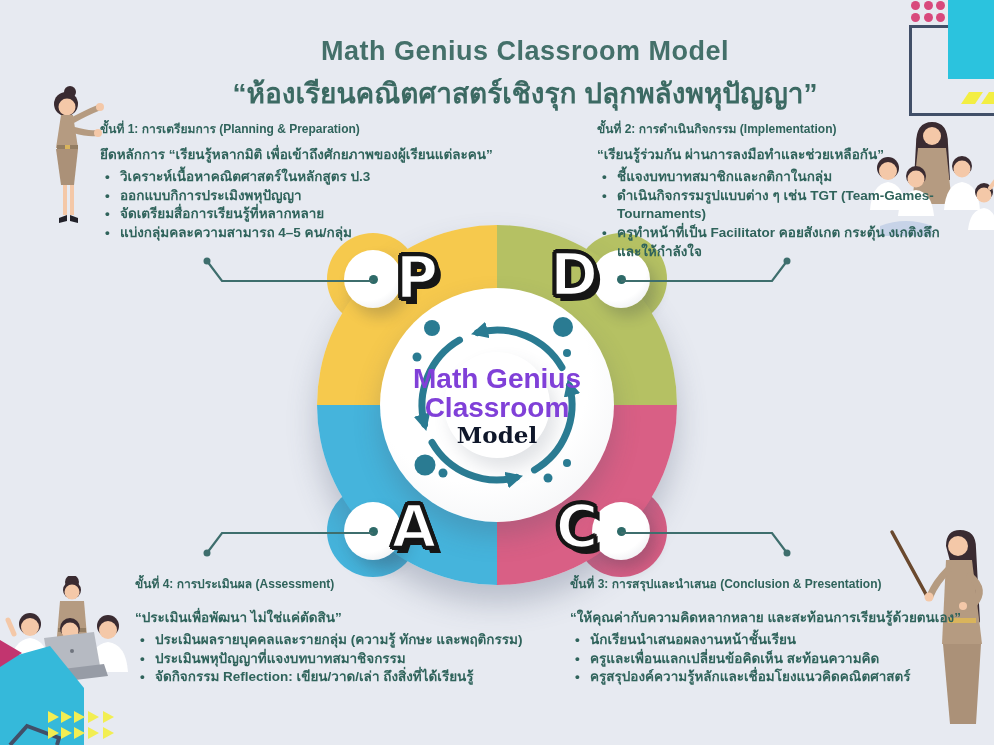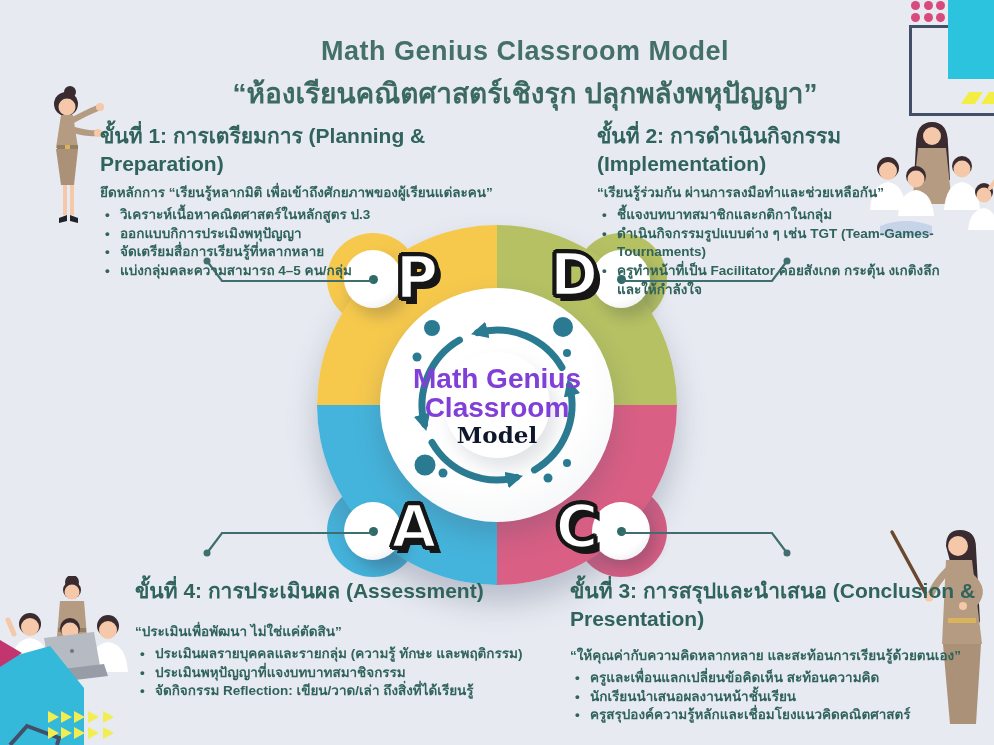--- a/index.html
+++ b/index.html
@@ -6,21 +6,21 @@
   .canvas{
     position:relative;width:994px;height:745px;background:#e7eaf1;overflow:hidden;
     font-family:"Liberation Sans","DejaVu Sans",sans-serif;
   }
   
   .title{position:absolute;left:50px;top:36px;width:950px;text-align:center;z-index:6;color:#44706a;}
   .title .l1{font-size:27px;font-weight:bold;letter-spacing:.5px;}
   .title .l2{font-size:28px;font-weight:bold;color:#3c6a63;margin-top:4px;}
   
   .step{position:absolute;z-index:6;color:#2f635b;}
-  .step h3{font-size:21px;font-weight:bold;margin:0 0 5px;color:#2f635b;}
+  .step h3{font-size:12px;font-weight:bold;margin:0 0 5px;color:#2f635b;}
   .step.gap h3{margin-bottom:13px;}
   .step .quote{font-size:13.5px;font-weight:bold;margin:0 0 3px;}
   .step ul{margin:2px 0 0;padding:0;list-style:none;}
   .step li{font-size:13.5px;font-weight:bold;line-height:1.38;padding-left:20px;position:relative;}
   .step li::before{content:"•";position:absolute;left:5px;}
   .step1{left:100px;top:119px;width:430px;}
   .step2{left:597px;top:119px;width:358px;}
   .step3{left:570px;top:574px;width:412px;}
   .step4{left:135px;top:574px;width:440px;}
   
@@ -261,22 +261,22 @@
       <li>ชี้แจงบทบาทสมาชิกและกติกาในกลุ่ม</li>
       <li>ดำเนินกิจกรรมรูปแบบต่าง ๆ เช่น TGT (Team-Games-Tournaments)</li>
       <li>ครูทำหน้าที่เป็น Facilitator คอยสังเกต กระตุ้น งเกติงลึก และให้กำลังใจ</li>
     </ul>
   </section>
 
   <section class="step step3 gap">
     <h3>ขั้นที่ 3: การสรุปและนำเสนอ (Conclusion &amp; Presentation)</h3>
     <p class="quote">“ให้คุณค่ากับความคิดหลากหลาย และสะท้อนการเรียนรู้ด้วยตนเอง”</p>
     <ul>
+      <li>นักเรียนนำเสนอผลงานหน้าชั้นเรียน</li>
       <li>ครูและเพื่อนแลกเปลี่ยนข้อคิดเห็น สะท้อนความคิด</li>
-      <li>นักเรียนนำเสนอผลงานหน้าชั้นเรียน</li>
       <li>ครูสรุปองค์ความรู้หลักและเชื่อมโยงแนวคิดคณิตศาสตร์</li>
     </ul>
   </section>
 
   <section class="step step4 gap">
     <h3>ขั้นที่ 4: การประเมินผล (Assessment)</h3>
     <p class="quote">“ประเมินเพื่อพัฒนา ไม่ใช่แค่ตัดสิน”</p>
     <ul>
       <li>ประเมินผลรายบุคคลและรายกลุ่ม (ความรู้ ทักษะ และพฤติกรรม)</li>
       <li>ประเมินพหุปัญญาที่แจงบทบาทสมาชิจกรรม</li>

